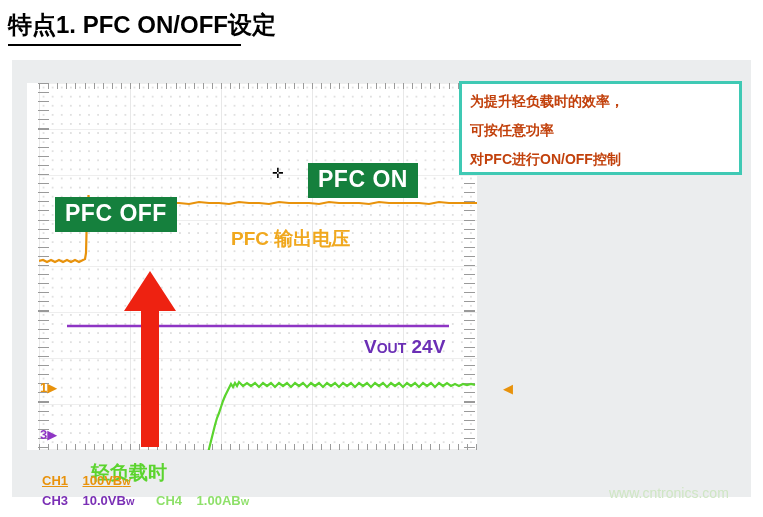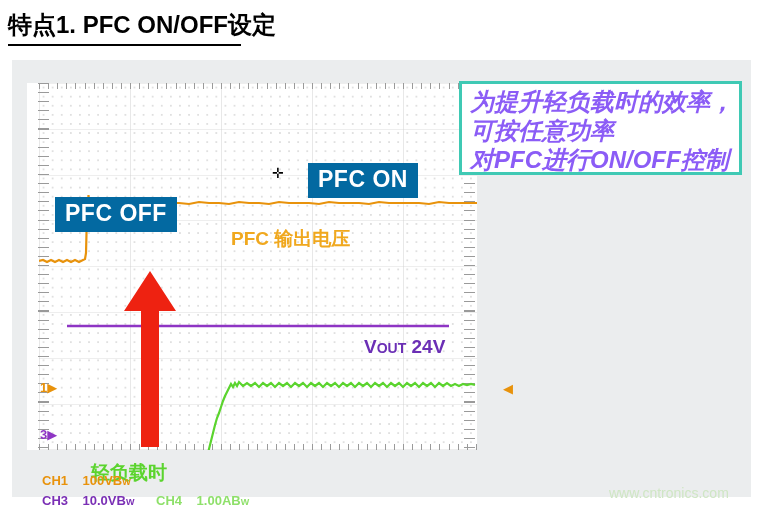--- a/index.html
+++ b/index.html
@@ -73,21 +73,21 @@
   }
   #ch1-marker{left:13px;top:299px;color:#e8920b;}
   #ch3-marker{left:13px;top:346px;color:#8e35c4;}
   #ch4-right-marker{position:absolute;left:476px;top:298px;color:#e8920b;font-size:13px;font-weight:bold;}
   #trigger-marker{
     position:absolute;left:245px;top:85px;color:#000;font-size:14px;font-weight:bold;line-height:10px;
   }
 
   
   .badge{
-    position:absolute;background:#0369a1;color:#fff;font-weight:bold;
+    position:absolute;background:#15803d;color:#fff;font-weight:bold;
     font-size:23px;letter-spacing:.5px;
     padding:3px 10px 5px 10px;white-space:nowrap;
   }
   #badge-pfc-off{left:28px;top:114px;}
   #badge-pfc-on{left:281px;top:80px;}
 
   
   .scope-label{position:absolute;font-weight:bold;white-space:nowrap;}
   #label-pfc-vout{left:204px;top:143px;font-size:19px;color:#f0a81e;}
   #label-vout-24v{left:337px;top:253px;font-size:19px;color:#6b2fb5;}
@@ -99,34 +99,34 @@
   #red-arrow{position:absolute;left:96px;top:188px;width:54px;height:176px;}
 
   
   #status-bar{
     position:absolute;left:15px;top:390px;width:450px;height:42px;
   }
   .status-row{position:absolute;left:0;font-size:13px;font-weight:bold;white-space:nowrap;}
   #status-row-1{top:0px;}
   #status-row-2{top:20px;}
   .st{display:inline-block;}
-  .st-ch1{color:#e8920b;}
+  .st-ch1{color:#e8920b;text-decoration:underline;}
   .st-ch3{color:#7a2fb5;}
   .st-ch4{color:#8ee06a;}
   .bw{font-size:9px;vertical-align:baseline;}
 
   
   #callout{
     position:absolute;left:447px;top:21px;width:283px;height:94px;
     border:3px solid #3fc9b4;background:#ffffff;
     box-sizing:border-box;
   }
   #callout-text{
     position:absolute;left:8px;top:3px;width:272px;
-    font-size:24px;font-weight:bold;color:#8b5cf6;line-height:29px;font-style:italic;
+    font-size:14px;font-weight:bold;color:#c2410c;line-height:29px;
   }
   .callout-line{white-space:nowrap;}
 
   
   #watermark{
     position:absolute;left:597px;top:425px;
     font-size:14px;color:#cfe6c4;white-space:nowrap;
   }
 </style>
 </head>

